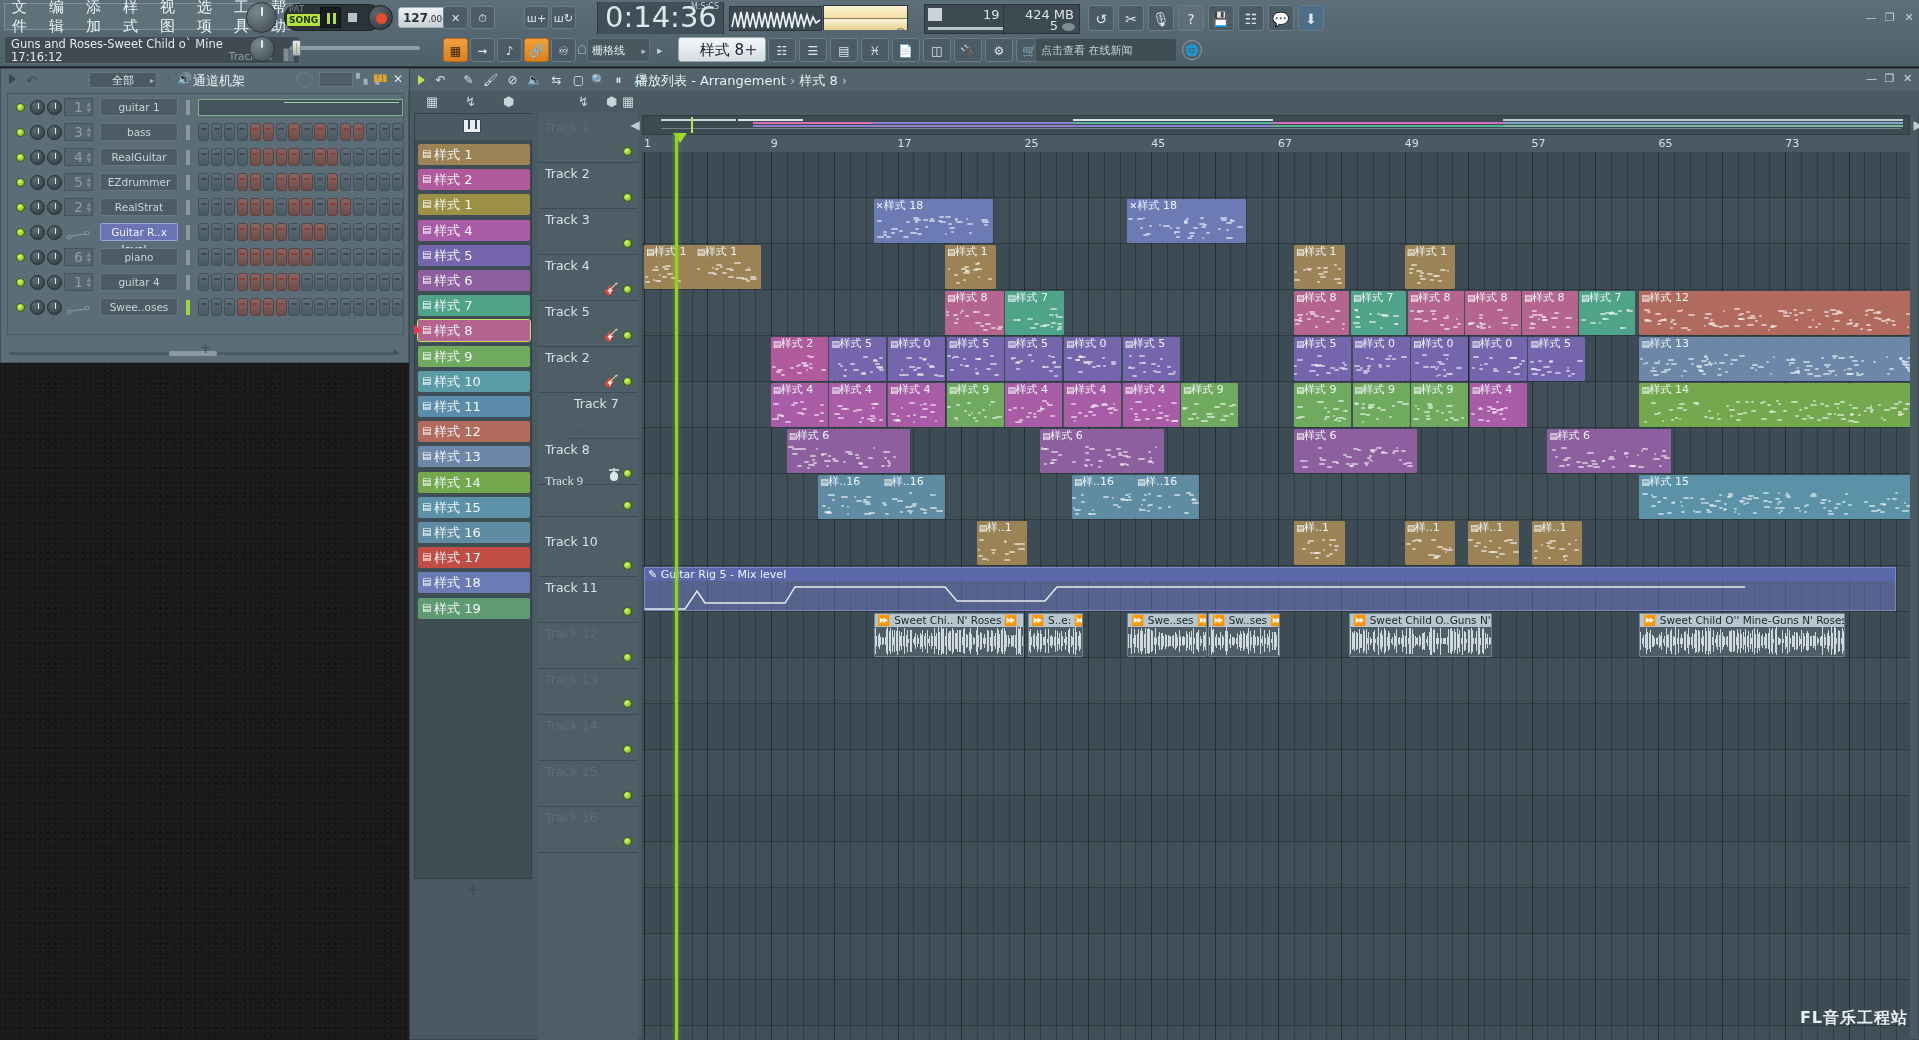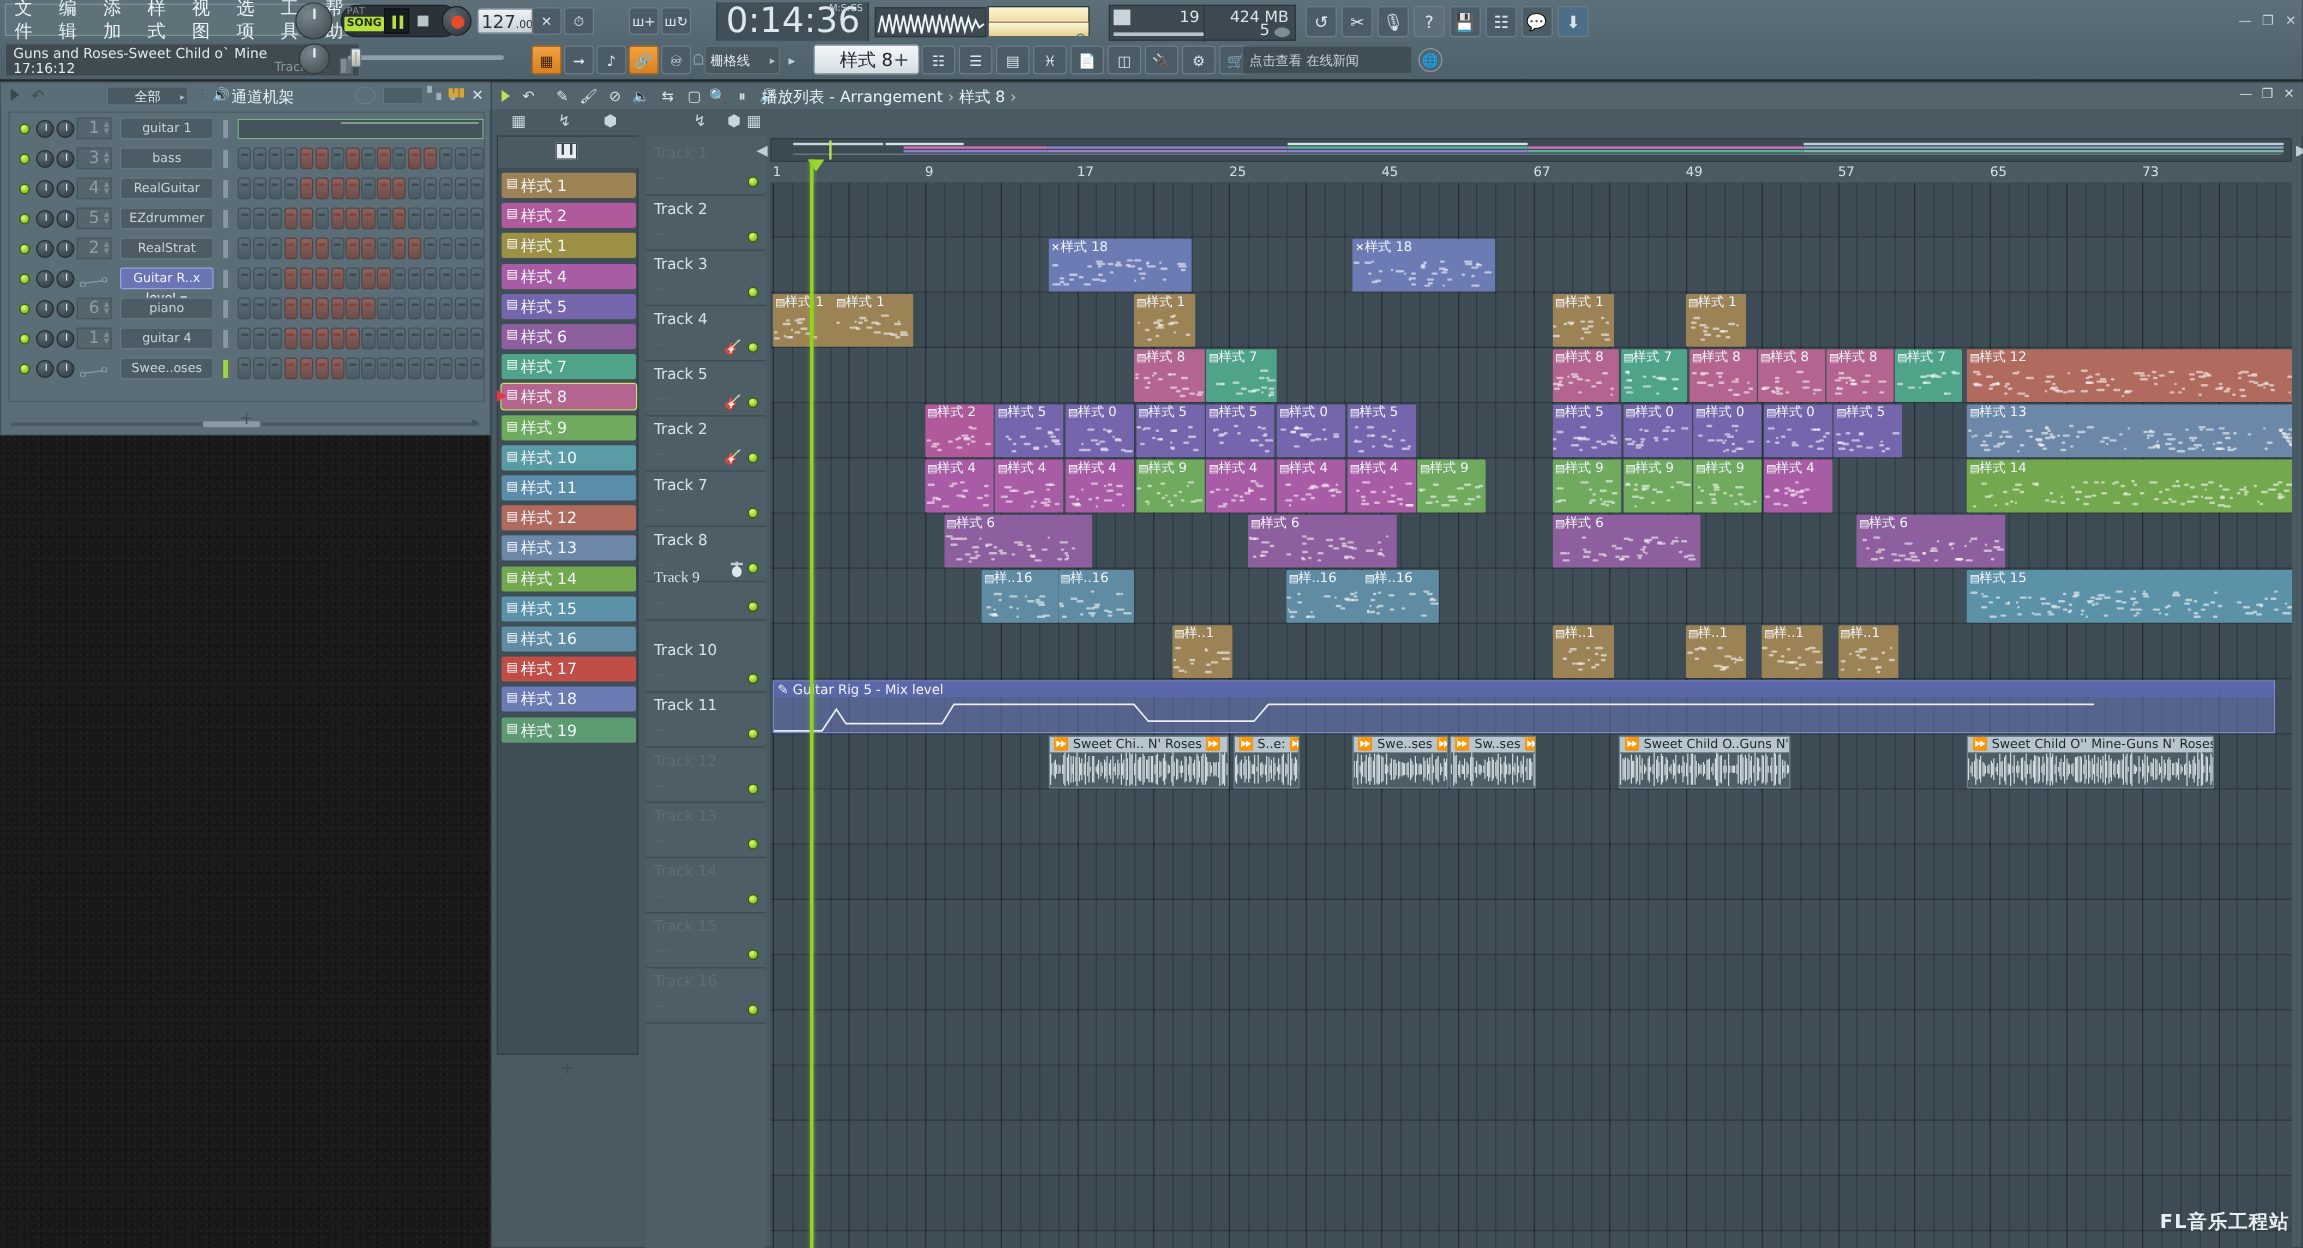--- a/index.html
+++ b/index.html
@@ -44,21 +44,21 @@
   .play:before{left:6px;} .play:after{left:12px;}
   .stop { position:absolute; left:342px; top:7px; width:21px; height:21px; background:#2b3338;}
   .stop:before{content:'';position:absolute;left:6px;top:6px;width:9px;height:9px;background:#b9c4ca;}
   .rec { position:absolute; left:368px; top:5px; width:25px; height:25px; border-radius:50%;
          background:radial-gradient(circle at 35% 30%,#5c676d,#2c3439); border:1px solid #1c2226;}
   .rec:after{content:'';position:absolute;left:7px;top:7px;width:11px;height:11px;border-radius:50%;background:#e84a2a;}
 
   .tempo { position:absolute; left:398px; top:7px; width:55px; height:21px;
            background:linear-gradient(#eef2f4,#c8d1d6); border:1px solid #9fb0b8; border-radius:3px;
            color:#2a3238; text-align:center; }
-  .tempo b{font-size:15px; font-weight:normal; line-height:21px;}
+  .tempo b{font-size:12px; font-weight:bold; line-height:21px;}
   .tempo i{font-size:9px; font-style:normal;}
   .tempo .sp{position:absolute;right:2px;top:3px;font-size:7px;line-height:7px;color:#55636b;}
 
   .tbtn { background:#4c5c66; border:1px solid #6b7d86; border-radius:3px; width:25px; height:23px;
           position:absolute; top:6px; color:#dbe6eb; font-size:11px; text-align:center; line-height:23px; }
   .tbtn.sm { font-size:10px; }
 
   .timedisp { position:absolute; left:597px; top:2px; width:127px; height:32px; background:#414f58;
               border-left:1px solid #2f3b43; border-right:1px solid #2f3b43;}
   .timedisp .big { position:absolute; left:7px; top:-2px; font-size:29px; color:#dde8ee; letter-spacing:0px; font-family:"DejaVu Sans",sans-serif;}
@@ -1021,21 +1021,21 @@
           <div class="dots">⋯</div>
           <div class="gic">🎸</div>
           <div class="led"></div>
         </div>
         <div class="thdr" style="top: 234px;">
           <div class="nm">Track 2</div>
           <div class="dots">⋯</div>
           <div class="gic">🎸</div>
           <div class="led"></div>
         </div>
-        <div class="thdr" style="top: 280px;">
+        <div class="thdr" style="top: 280px; margin-left: 29px;">
           <div class="nm">Track 7</div>
           <div class="dots">⋯</div>
           <div class="led"></div>
         </div>
         <div class="thdr" style="top: 326px;">
           <div class="nm">Track 8</div>
           <div class="dots">⋯</div>
           <div class="micicon">
             <div class="bar"></div>
             <div class="st"></div>

